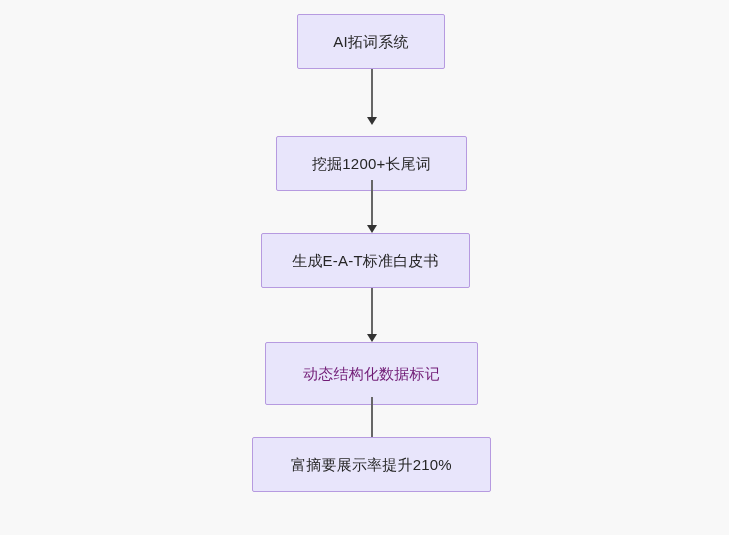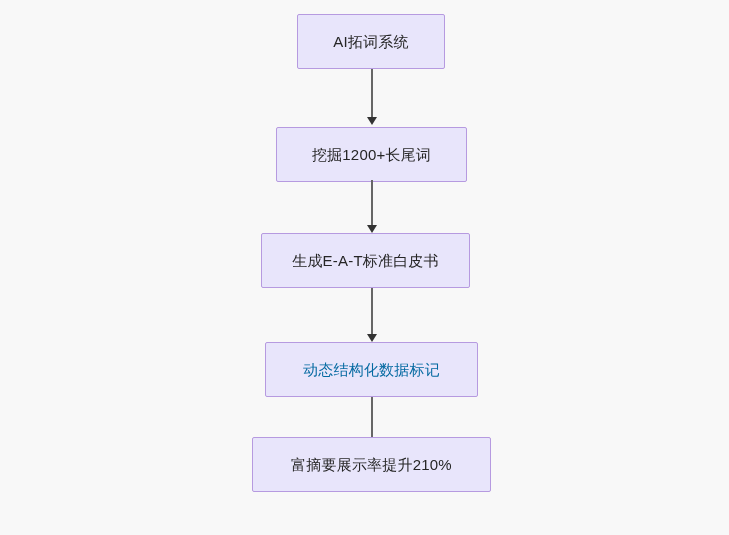--- a/index.html
+++ b/index.html
@@ -62,39 +62,39 @@
 
   <div class="node" id="node-n1" style="left: 297px; top: 14px; width: 148px; height: 55px; background: rgb(232, 229, 251); border-color: rgb(182, 154, 224); color: rgb(38, 38, 38);">
     <span>AI拓词系统</span>
   </div>
 
   <div class="edge" id="edge-e1" style="left: 371px; top: 69px; width: 2px; height: 56px;">
     <div class="edge-line" style="height: 49px; background: rgb(102, 102, 102);"></div>
     <div class="edge-arrow" style="top: 48px; border-top-color: rgb(51, 51, 51);"></div>
   </div>
 
-  <div class="node" id="node-n2" style="left: 276px; top: 127px; width: 191px; height: 55px; background: rgb(232, 229, 251); border-color: rgb(182, 154, 224); color: rgb(38, 38, 38);">
+  <div class="node" id="node-n2" style="left: 276px; top: 136px; width: 191px; height: 55px; background: rgb(232, 229, 251); border-color: rgb(182, 154, 224); color: rgb(38, 38, 38);">
     <span>挖掘1200+长尾词</span>
   </div>
 
   <div class="edge" id="edge-e2" style="left: 371px; top: 180px; width: 2px; height: 53px;">
     <div class="edge-line" style="height: 46px; background: rgb(102, 102, 102);"></div>
     <div class="edge-arrow" style="top: 45px; border-top-color: rgb(51, 51, 51);"></div>
   </div>
 
   <div class="node" id="node-n3" style="left: 261px; top: 233px; width: 209px; height: 55px; background: rgb(232, 229, 251); border-color: rgb(182, 154, 224); color: rgb(38, 38, 38);">
     <span>生成E-A-T标准白皮书</span>
   </div>
 
   <div class="edge" id="edge-e3" style="left: 371px; top: 288px; width: 2px; height: 54px;">
     <div class="edge-line" style="height: 47px; background: rgb(102, 102, 102);"></div>
     <div class="edge-arrow" style="top: 46px; border-top-color: rgb(51, 51, 51);"></div>
   </div>
 
-  <div class="node" id="node-n4" style="left: 265px; top: 342px; width: 213px; height: 55px; background: rgb(232, 229, 251); border-color: rgb(182, 154, 224); color: #0369a1;">
+  <div class="node" id="node-n4" style="left: 265px; top: 342px; width: 213px; height: 63px; background: rgb(232, 229, 251); border-color: rgb(182, 154, 224); color: #701a75;">
     <span>动态结构化数据标记</span>
   </div>
 
   <div class="edge" id="edge-e4" style="left: 371px; top: 397px; width: 2px; height: 54px;">
     <div class="edge-line" style="height: 47px; background: rgb(102, 102, 102);"></div>
     <div class="edge-arrow" style="top: 46px; border-top-color: rgb(51, 51, 51);"></div>
   </div>
 
   <div class="node" id="node-n5" style="left: 252px; top: 437px; width: 239px; height: 55px; background: rgb(232, 229, 251); border-color: rgb(182, 154, 224); color: rgb(38, 38, 38);">
     <span>富摘要展示率提升210%</span>

